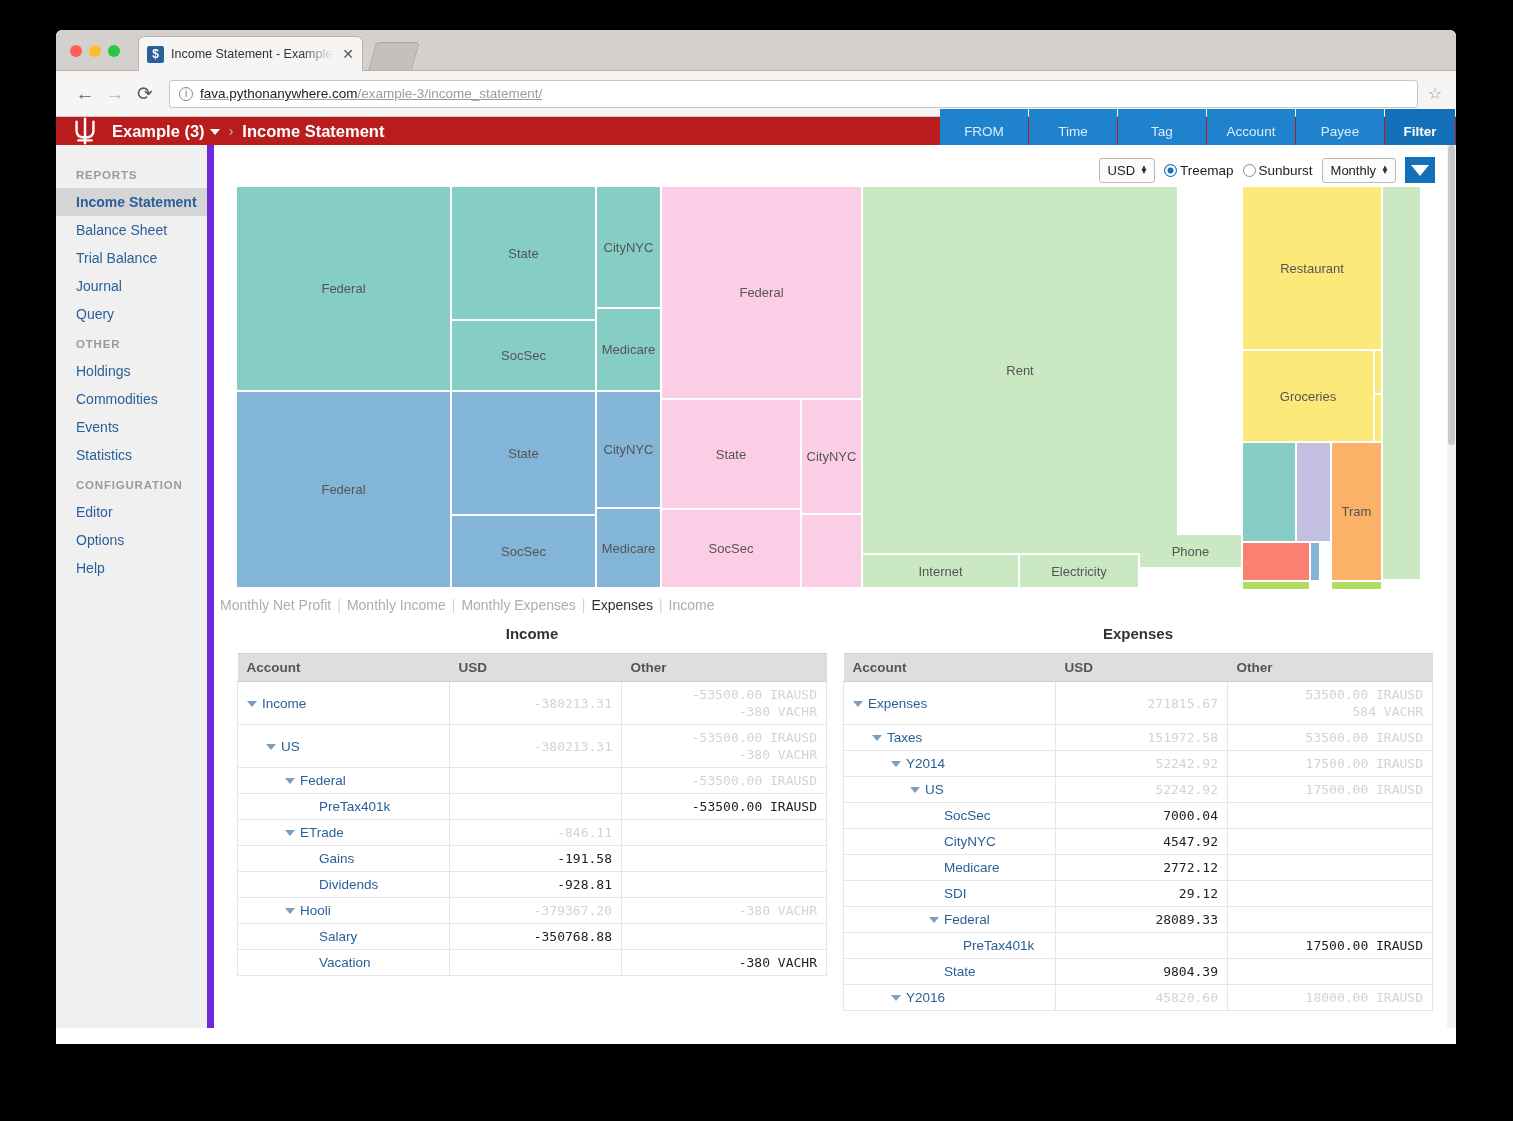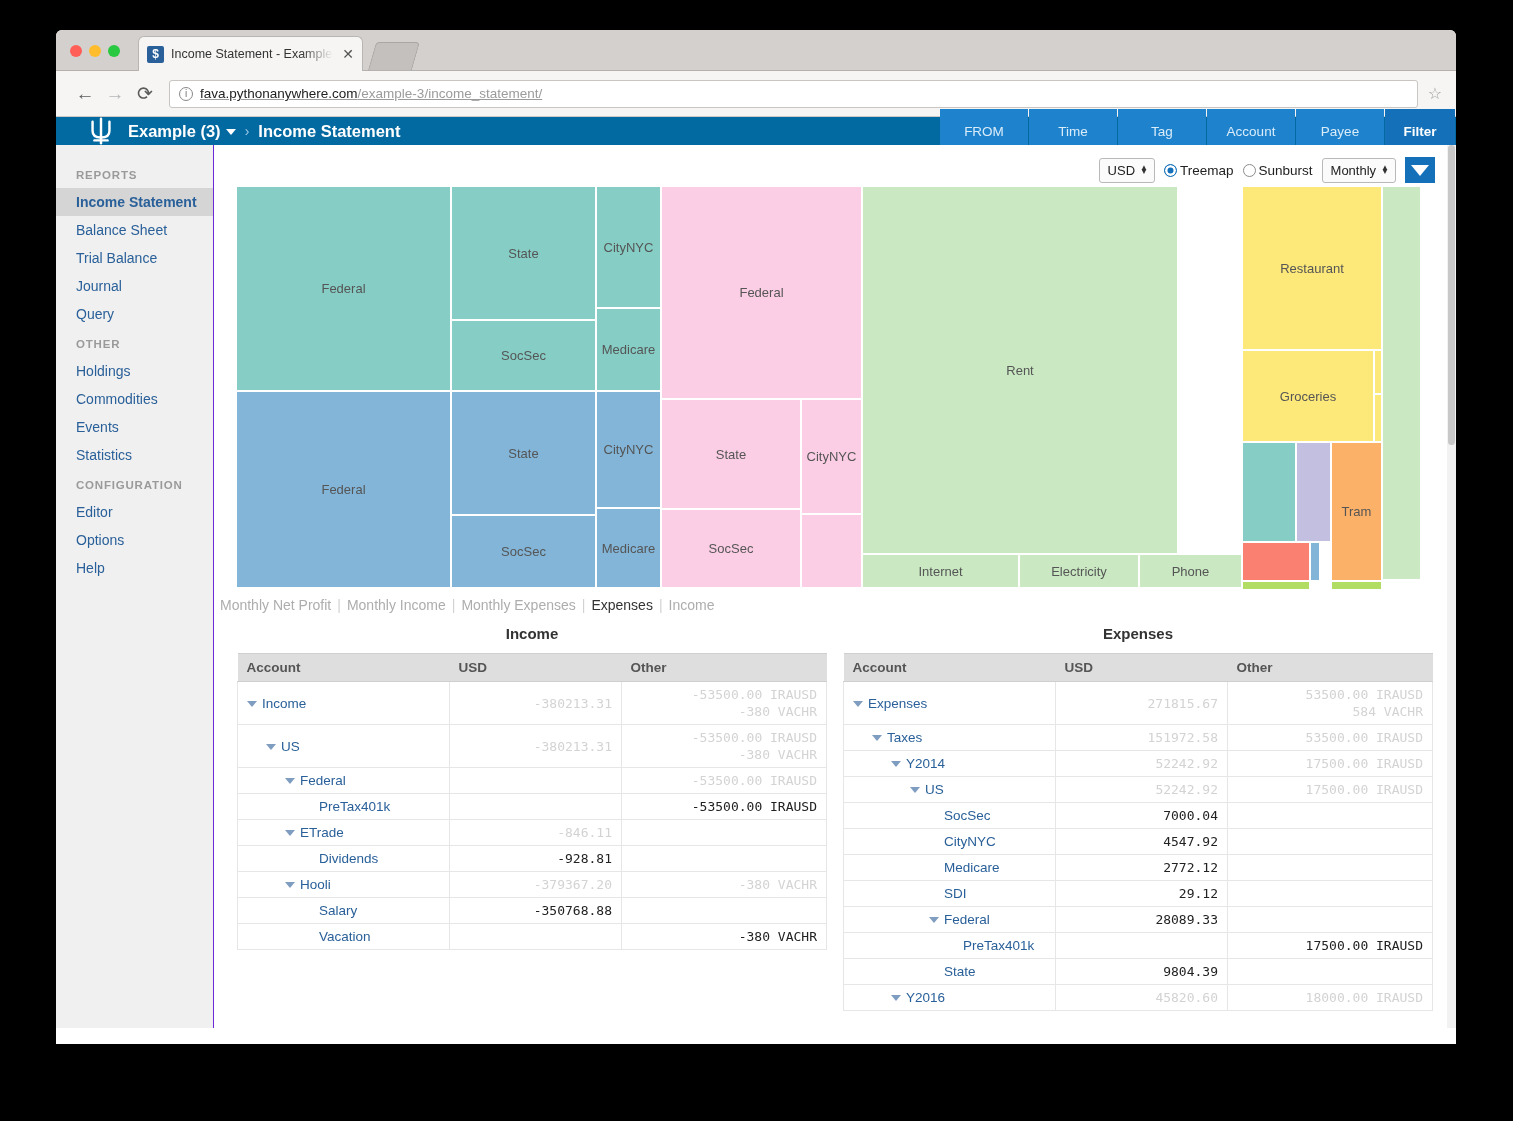--- a/index.html
+++ b/index.html
@@ -76,22 +76,22 @@
     font-size:10px;line-height:12px;text-align:center;color:#777;margin-right:7px;flex:0 0 auto;
   }
   .urltext { font-size:13.5px; color:#9b9b9b; white-space:nowrap;text-decoration:underline; }
   .urltext b { color:#222; font-weight:normal; }
   .star { font-size:16px; color:#9b9b9b; cursor:pointer; }
 
   
   #app { position:relative; height:927px; background:#fff; }
 
   #appheader {
-    height:28px; background:#0369a1; display:flex; align-items:center;
-    color:#fff; padding-left:30px;
+    height:28px; background:#b91c1c; display:flex; align-items:center;
+    color:#fff; padding-left:14px;
   }
   #logo { width:30px;height:30px; flex:0 0 auto; margin-right:12px; }
   #ledgername { font-size:16.5px; font-weight:bold; cursor:pointer; }
   .caret-dn { display:inline-block; margin-left:5px; border-left:5px solid transparent;
               border-right:5px solid transparent; border-top:6px solid #fff; vertical-align:2px;}
   .crumbsep { margin:0 9px; color:#9fcbea; font-size:14px; }
   #pagetitle { font-size:16.5px; font-weight:bold; }
 
   #filters { margin-left:auto; display:flex; align-items:stretch; height:44px; padding-right:1px; }
   .filterbox {
@@ -99,21 +99,21 @@
     display:flex; align-items:center; justify-content:center;
     font-size:13.5px; color:#d9ecf9; cursor:text;
   }
   .filterbox.last { background:#1471b9; color:#fff; font-weight:bold; min-width:70px; padding:0 14px;}
 
   #body { display:flex; height:883px; }
 
   
   #sidebar {
     width:158px; flex:0 0 158px; background:#f0f0f0;
-    border-right:1px solid #6d28d9; padding-top:14px;
+    border-right:7px solid #6d28d9; padding-top:14px;
   }
   .navhead {
     font-size:11.5px; font-weight:bold; letter-spacing:.8px;
     color:#9a9a9a; padding:10px 0 7px 20px;
   }
   .navitem {
     font-size:14px; color:#2a6099; padding:6px 0 6px 20px; cursor:pointer;
   }
   .navitem.active { background:#d5d5d5; font-weight:bold; }
 
@@ -338,21 +338,21 @@
             <div class="cell" style="left: 565px; top: 328px; width: 59px; height: 72px; background: rgb(252, 206, 229);"></div>
             <div class="cell" style="left: 626px; top: 0px; width: 314px; height: 366px; background: rgb(202, 233, 195); align-items: center;">
               <span>Rent</span>
             </div>
             <div class="cell" style="left: 626px; top: 368px; width: 155px; height: 32px; background: rgb(202, 233, 195);">
               <span>Internet</span>
             </div>
             <div class="cell" style="left: 783px; top: 368px; width: 118px; height: 32px; background: rgb(202, 233, 195);">
               <span>Electricity</span>
             </div>
-            <div class="cell" style="left: 903px; top: 368px; width: 101px; height: 32px; background: rgb(202, 233, 195);">
+            <div class="cell" style="left: 903px; top: 348px; width: 101px; height: 32px; background: rgb(202, 233, 195);">
               <span>Phone</span>
             </div>
             <div class="cell" style="left: 1006px; top: 0px; width: 138px; height: 162px; background: rgb(253, 232, 122);">
               <span>Restaurant</span>
             </div>
             <div class="cell" style="left: 1006px; top: 164px; width: 130px; height: 90px; background: rgb(253, 232, 122);">
               <span>Groceries</span>
             </div>
             <div class="cell" style="left: 1138px; top: 164px; width: 6px; height: 42px; background: rgb(253, 232, 122);"></div>
             <div class="cell" style="left: 1138px; top: 208px; width: 6px; height: 46px; background: rgb(253, 232, 122);"></div>
@@ -403,20 +403,25 @@
                     <td class="acct" style="padding-left: 81px;"><span>PreTax401k</span></td>
                     <td class="num col-usd"></td>
                     <td class="num col-oth">-53500.00 IRAUSD</td>
                   </tr>
                   <tr>
                     <td class="acct" style="padding-left: 47px;"><span class="twisty"></span><span>ETrade</span></td>
                     <td class="num col-usd faded">-846.11</td>
                     <td class="num col-oth faded"></td>
                   </tr>
                   <tr>
+                    <td class="acct" style="padding-left: 81px;"><span>Gains</span></td>
+                    <td class="num col-usd">-191.58</td>
+                    <td class="num col-oth"></td>
+                  </tr>
+                  <tr>
                     <td class="acct" style="padding-left: 81px;"><span>Dividends</span></td>
                     <td class="num col-usd">-928.81</td>
                     <td class="num col-oth"></td>
                   </tr>
                   <tr>
                     <td class="acct" style="padding-left: 47px;"><span class="twisty"></span><span>Hooli</span></td>
                     <td class="num col-usd faded">-379367.20</td>
                     <td class="num col-oth faded">-380 VACHR</td>
                   </tr>
                   <tr>

